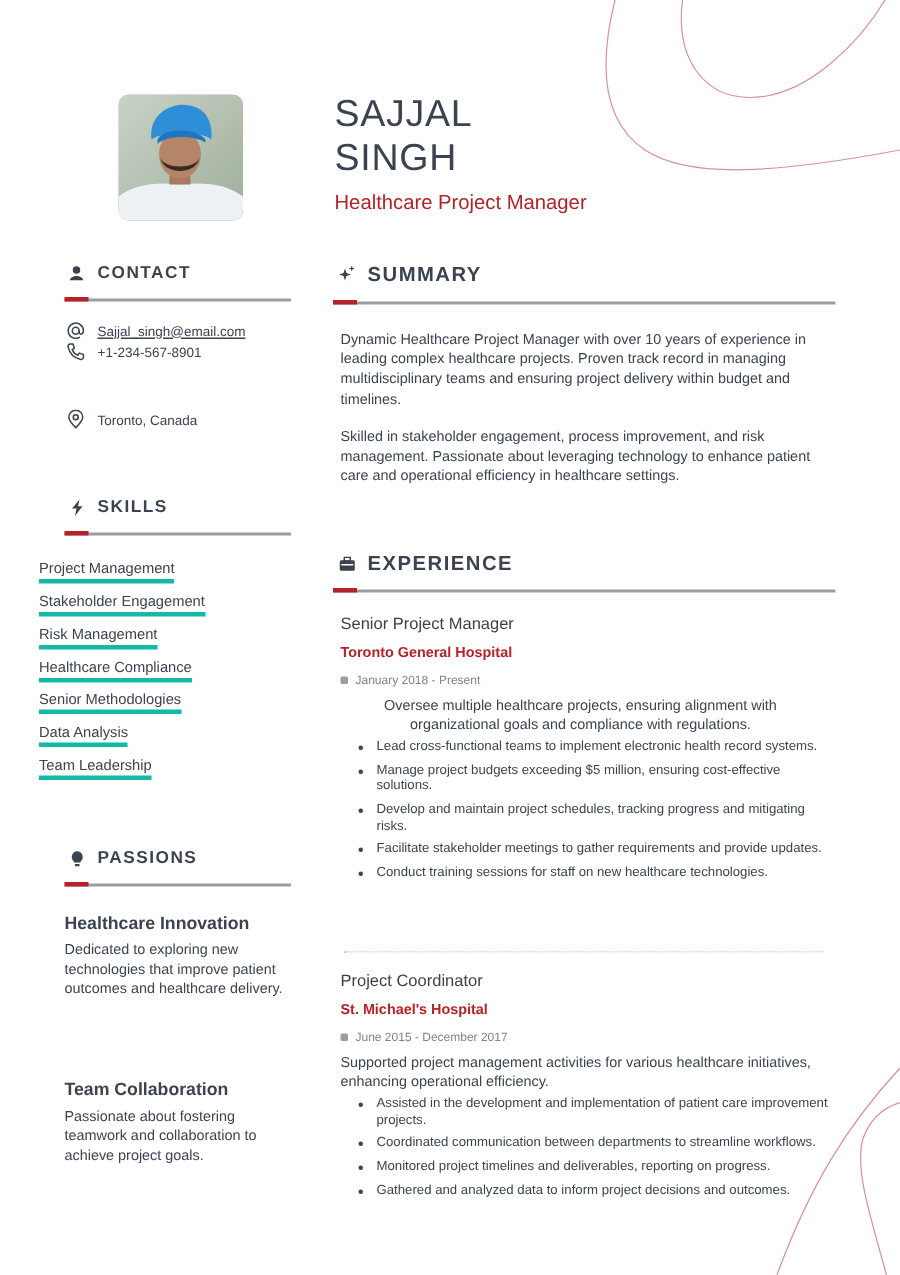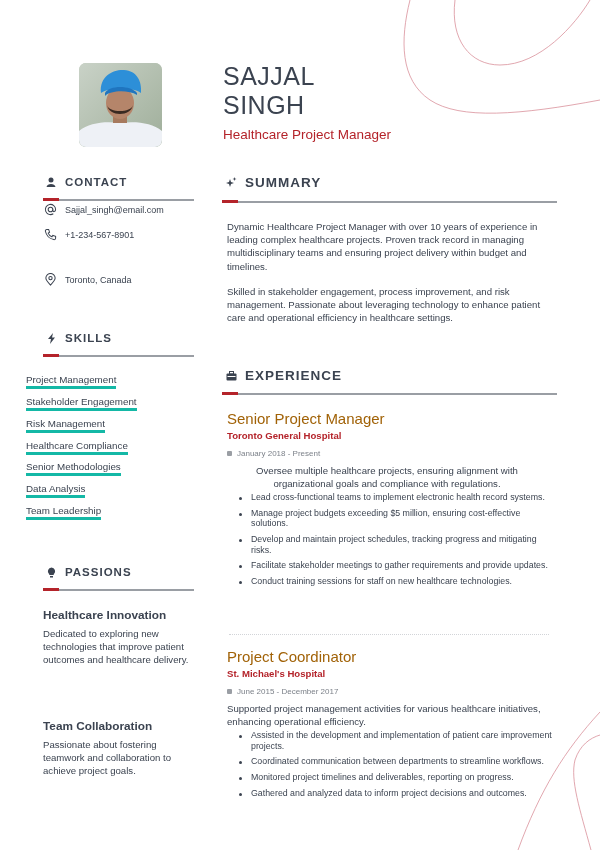--- a/index.html
+++ b/index.html
@@ -21,21 +21,21 @@
   .contact-item { position: absolute; left: 44px; display: flex; align-items: center; gap: 8px; font-size: 9px; color: #3b4350; }
   .contact-item .ci { width: 13px; height: 13px; }
 
   .skill { position: absolute; left: 26px; font-size: 9.8px; color: #3b4350; border-bottom: 3px solid #14b8a6; padding-bottom: 1px; }
 
   .pass-title { position: absolute; left: 43px; font-size: 11.8px; font-weight: bold; color: #3b4350; }
   .pass-desc { position: absolute; left: 43px; width: 155px; font-size: 9.6px; line-height: 13px; color: #3b4350; }
 
   .summary { position: absolute; left: 227px; width: 330px; font-size: 9.6px; line-height: 13.2px; color: #3b4350; }
 
-  .exp-title { position: absolute; left: 227px; font-size: 15px; color: #a16207; }
+  .exp-title { position: absolute; left: 227px; font-size: 11px; color: #404040; }
   .exp-company { position: absolute; left: 227px; font-size: 9.6px; font-weight: bold; color: #b4232a; }
   .exp-date { position: absolute; left: 227px; font-size: 8px; color: #7d828a; display: flex; align-items: center; gap: 5px; }
   .exp-date .dot { width: 5px; height: 5px; background: #9a9ea4; border-radius: 1px; }
   .exp-desc { position: absolute; left: 227px; width: 320px; font-size: 9.6px; line-height: 12.8px; color: #3b4350; }
   .bullets { position: absolute; left: 239px; width: 320px; list-style: none; }
   .bullets li { position: relative; padding-left: 12px; font-size: 8.8px; line-height: 10.8px; color: #3b4350; margin-bottom: 4.8px; }
   .bullets li::before { content: ""; position: absolute; left: 0; top: 5px; width: 3px; height: 3px; border-radius: 50%; background: #3b4350; }
   .dash-div { position: absolute; left: 229px; width: 320px; border-top: 1px dotted #d2d4d8; }
 </style>
 </head>
@@ -76,21 +76,21 @@
   <span class="icon">
     <svg width="10" height="10" viewBox="0 0 10 10">
         <circle cx="5" cy="3" r="2.5" fill="#3b4350"></circle>
         <path d="M0.5 10 C 1 6, 9 6, 9.5 10 Z" fill="#3b4350"></path>
       </svg>
   </span>
   <span>CONTACT</span>
 </div>
 <div class="sec-rule" style="left:43px; top:199px; width:151px;"></div>
 
-<div class="contact-item" style="top:203px;">
+<div class="contact-item" style="top:214px;text-decoration:underline;">
   <svg class="ci" viewBox="0 0 14 14">
       <circle cx="7" cy="7" r="2.5" fill="none" stroke="#3b4350" stroke-width="1.1"></circle>
       <path d="M9.5 7 V8.2 C9.5 9.8 12.5 9.8 12.5 7 A5.5 5.5 0 1 0 10 11.6" fill="none" stroke="#3b4350" stroke-width="1.1"></path>
     </svg>
   <span>Sajjal_singh@email.com</span>
 </div>
 <div class="contact-item" style="top:228px;">
   <svg class="ci" viewBox="0 0 14 14">
       <path d="M3 1.5 L5 1.5 L6 4.5 L4.5 5.5 C5.3 7.5 6.5 8.7 8.5 9.5 L9.5 8 L12.5 9 L12.5 11 C12.5 12 11.5 12.7 10.5 12.5 C6 11.5 2.5 8 1.5 3.5 C1.3 2.5 2 1.5 3 1.5 Z" fill="none" stroke="#3b4350" stroke-width="1.1"></path>
     </svg>

